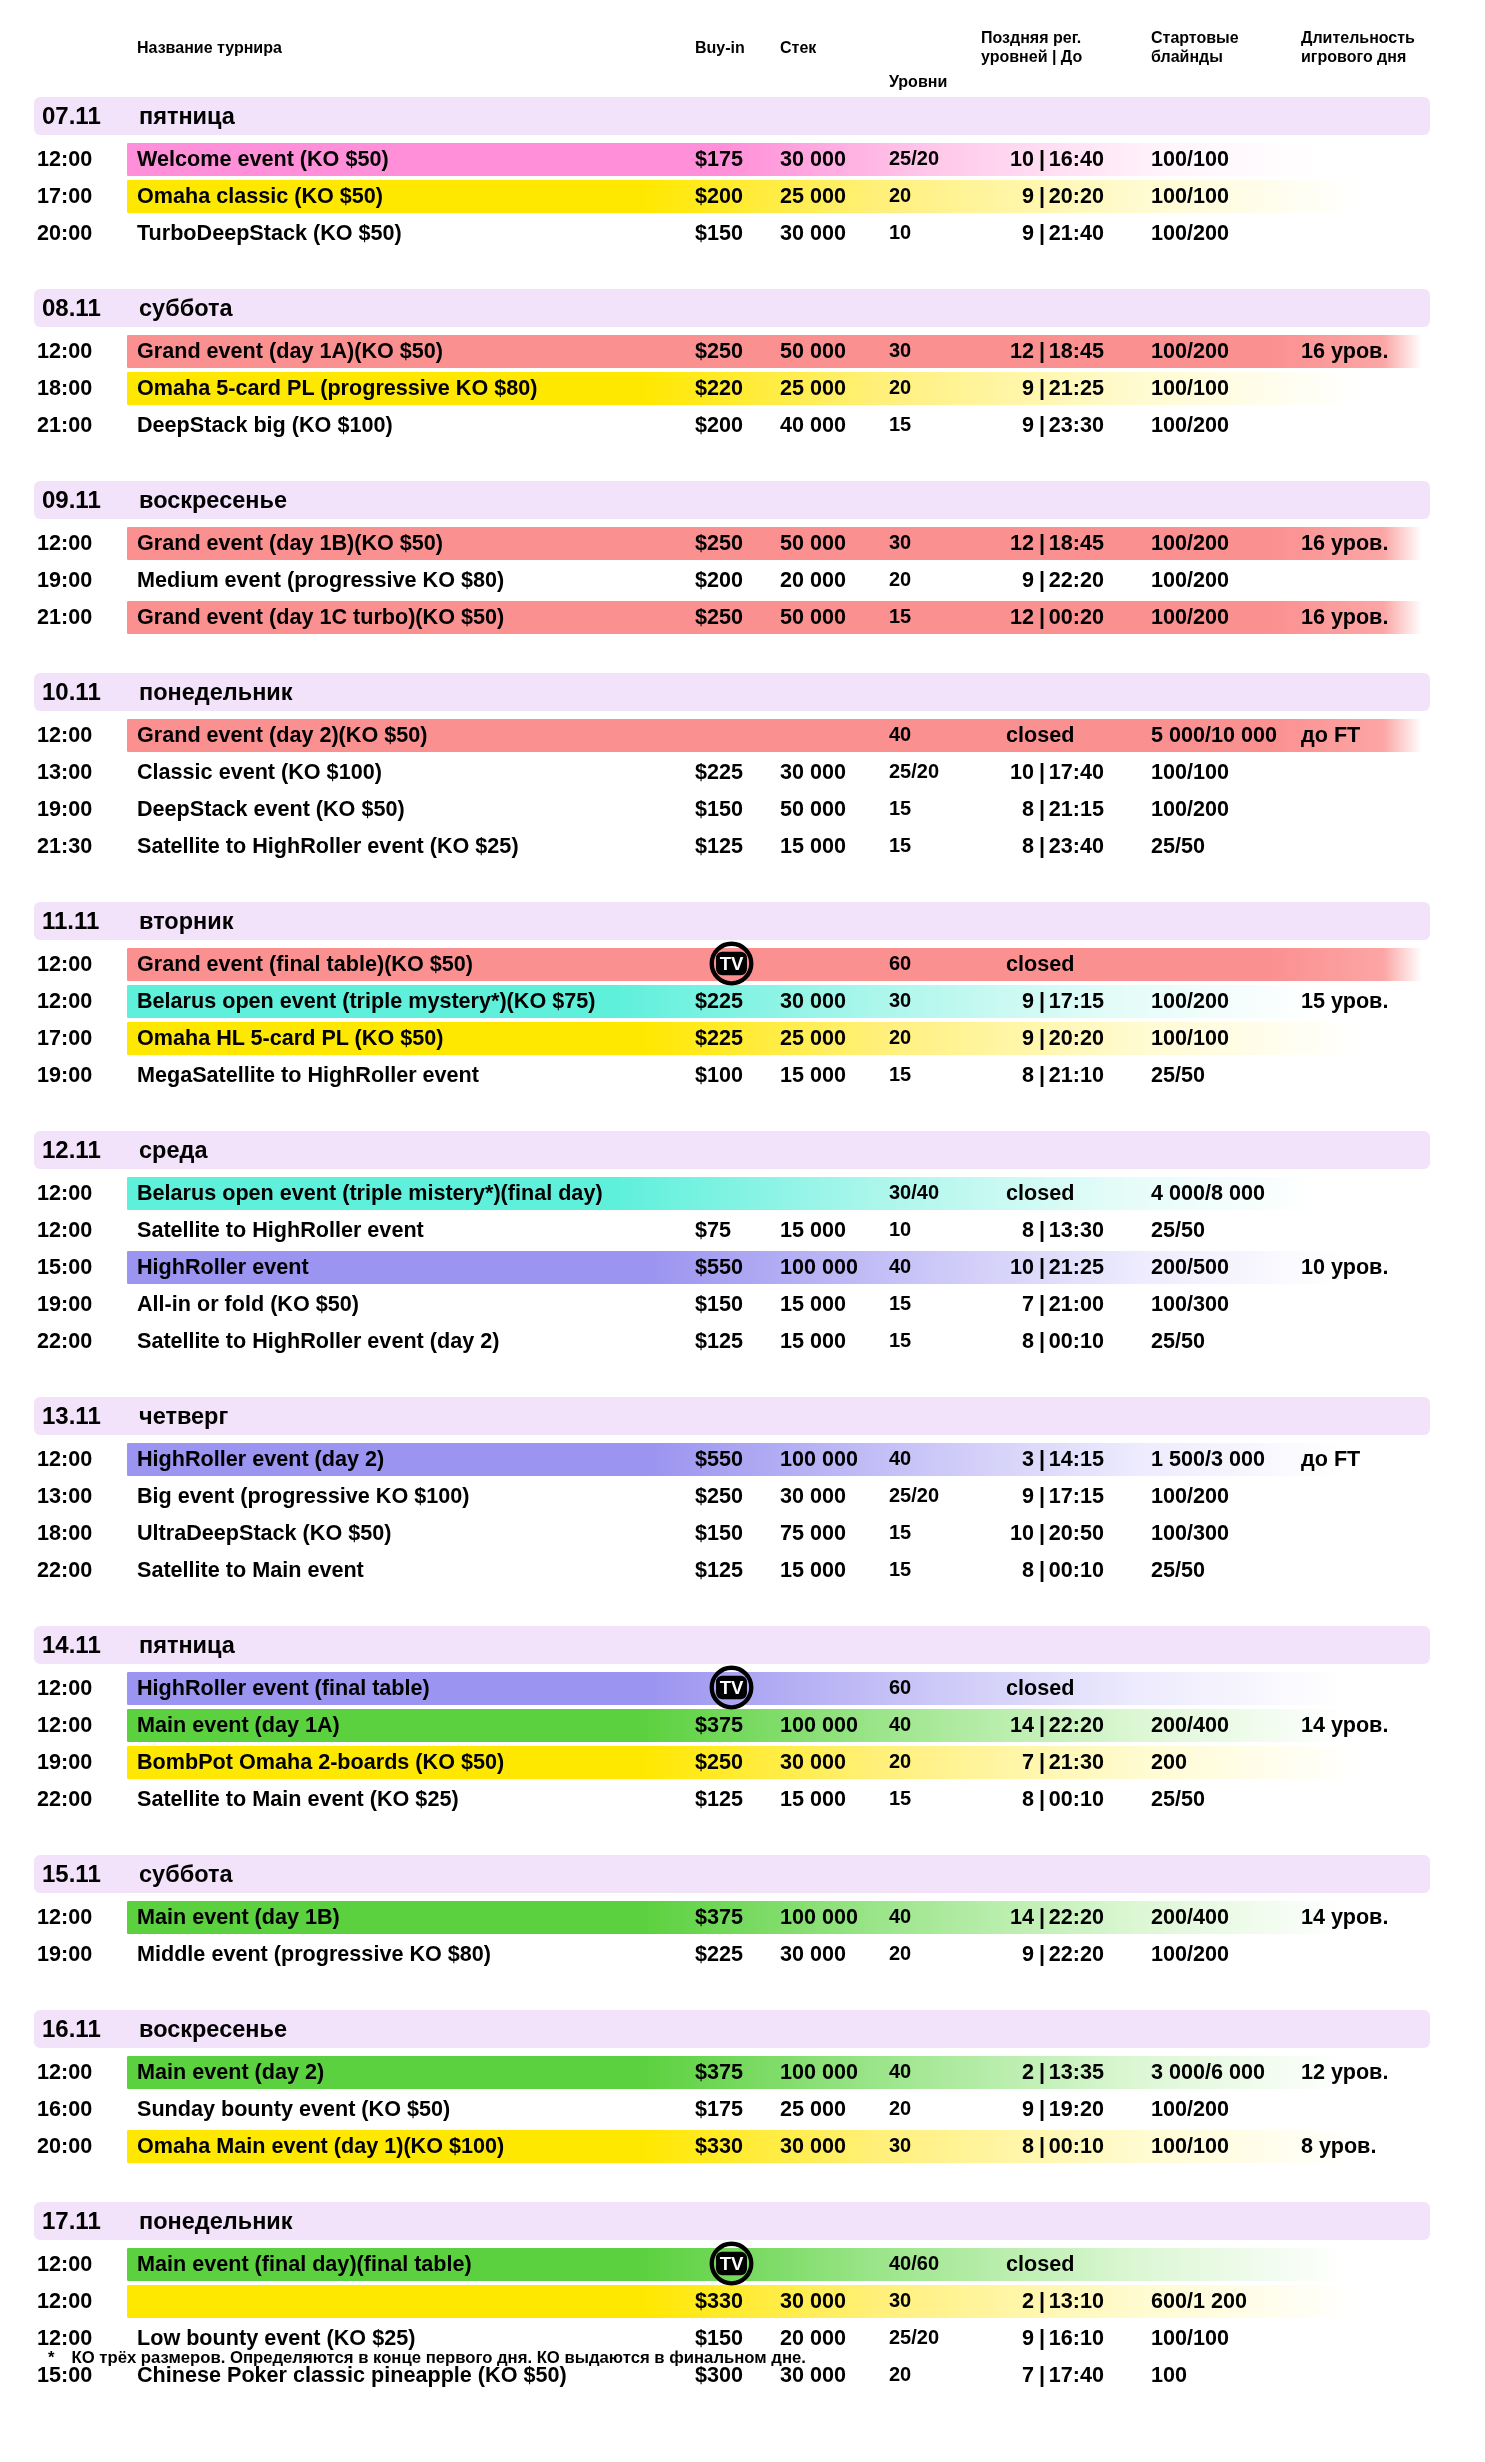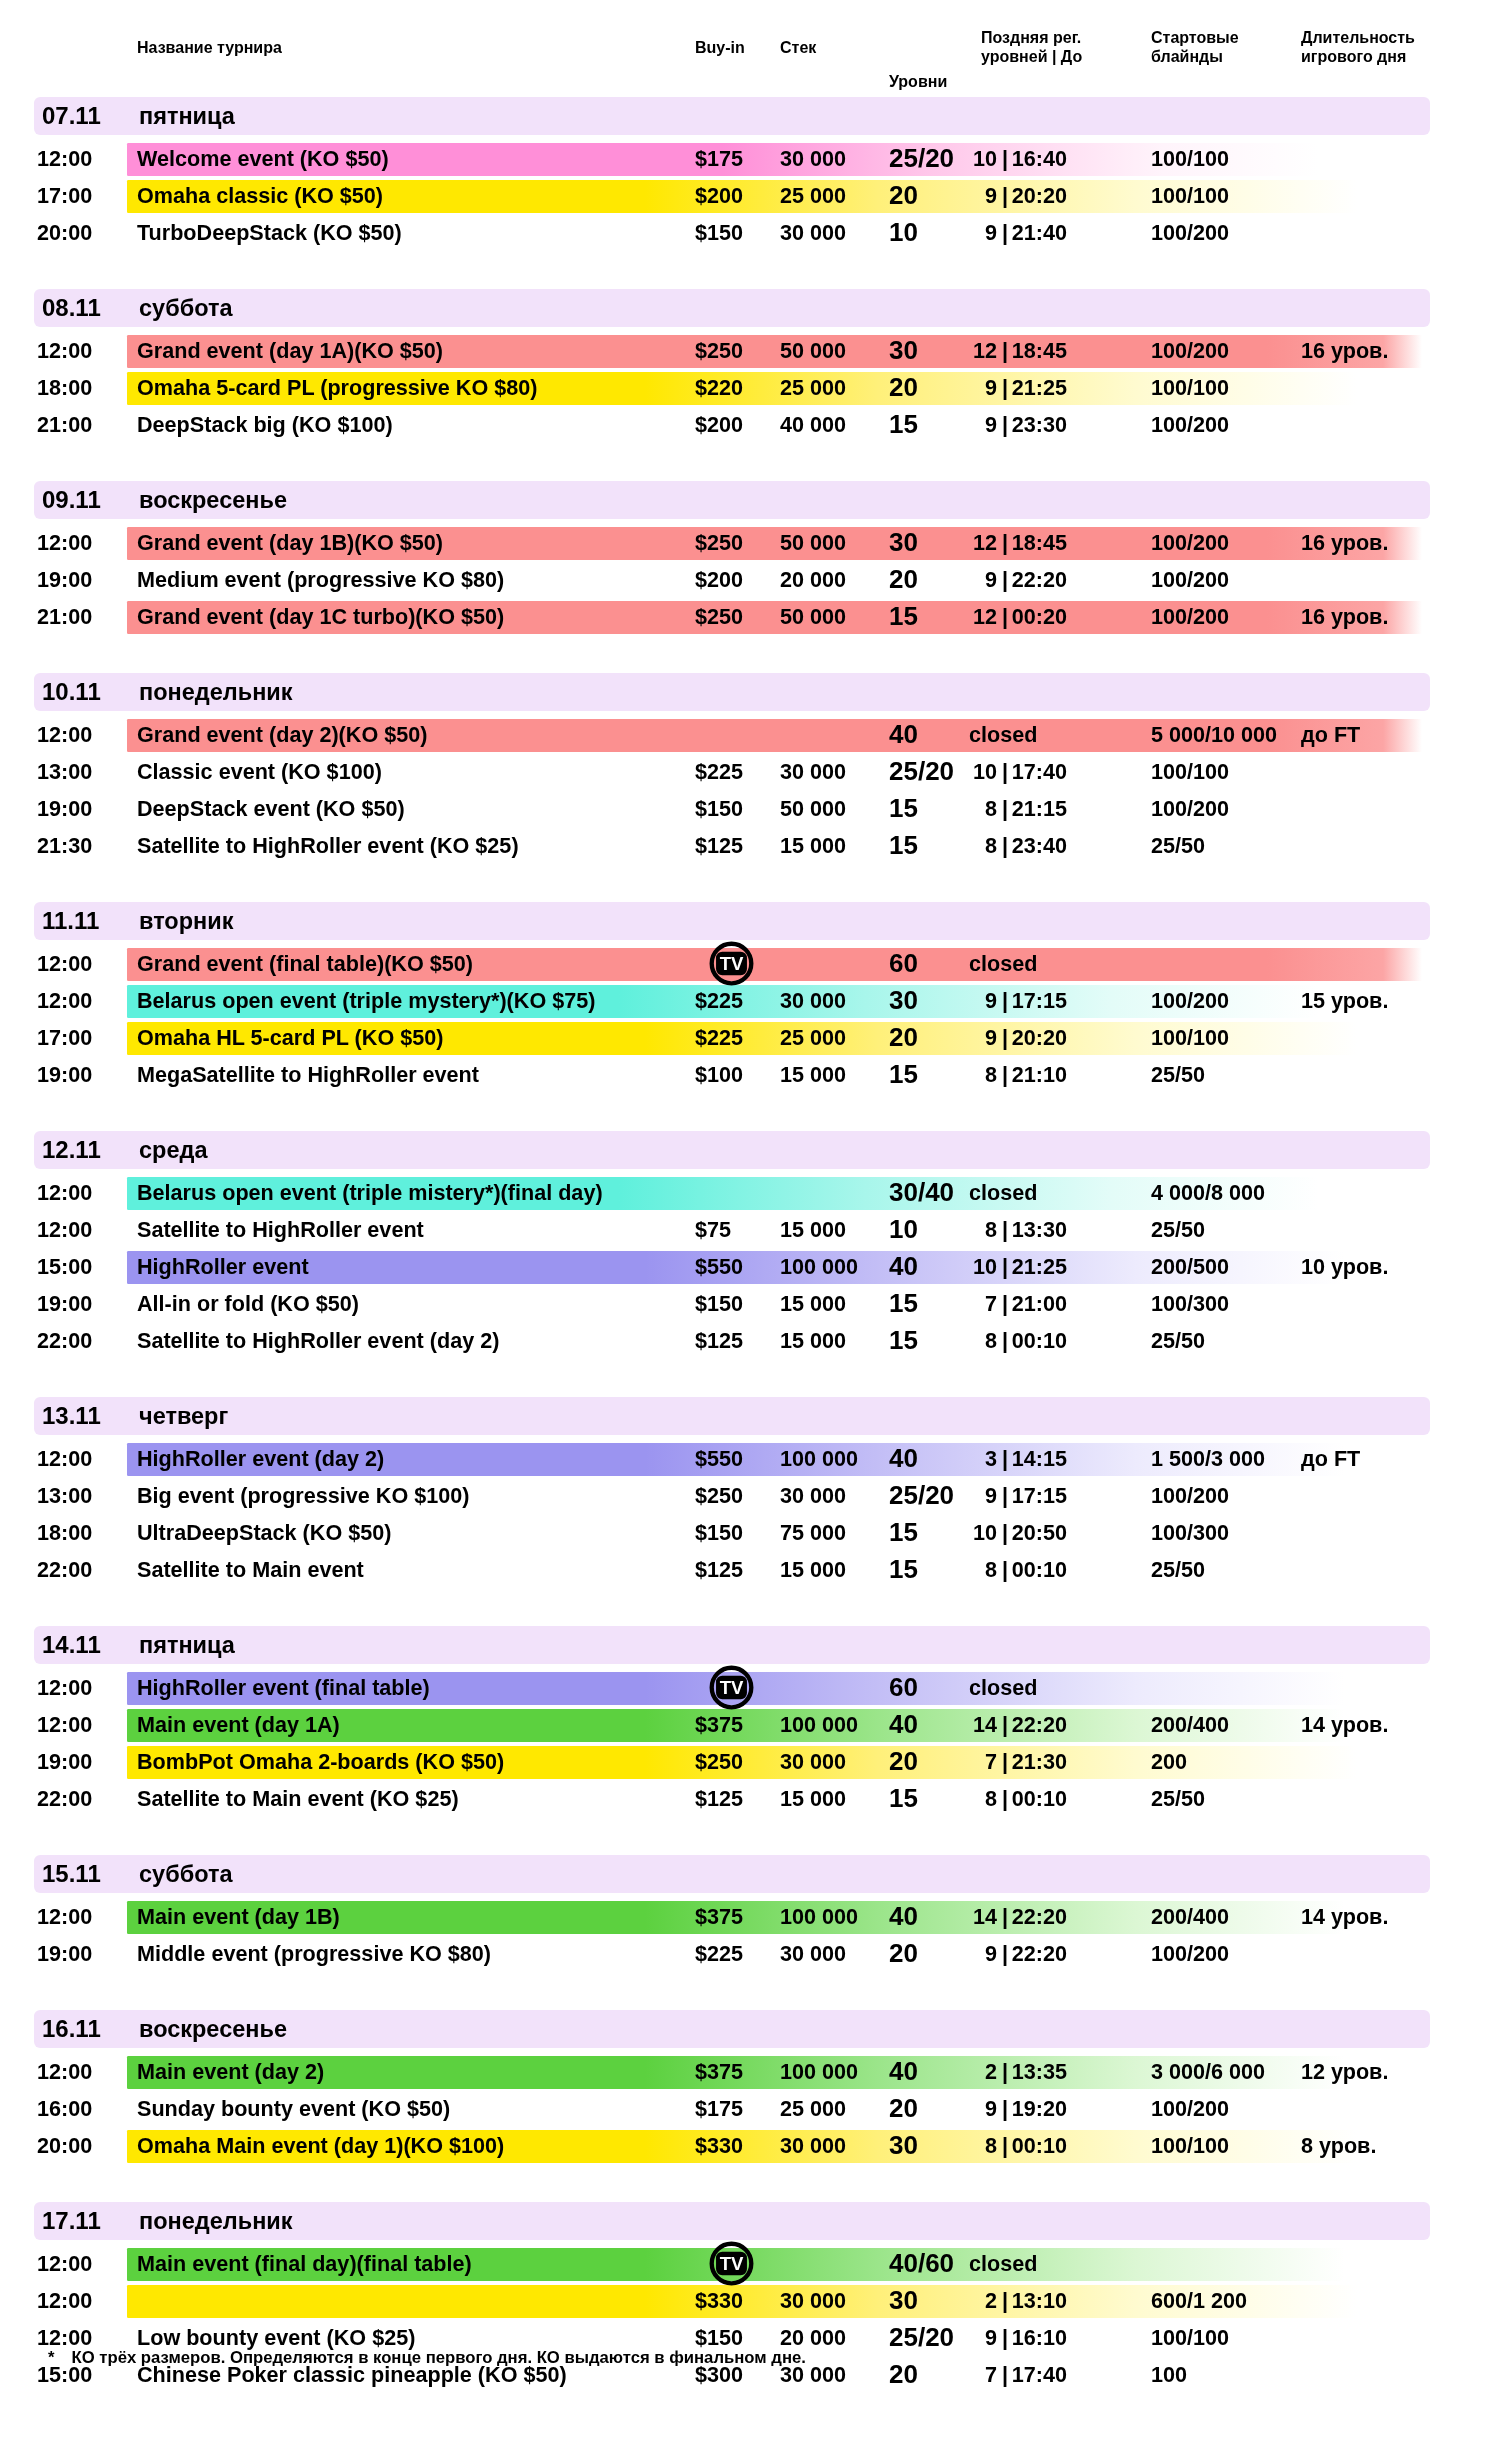--- a/index.html
+++ b/index.html
@@ -12,22 +12,22 @@
   }
   .sheet{position:relative;width:1485px;height:2462px;overflow:hidden;}
 
   
   .row{position:relative;height:37px;}
   .cell{position:absolute;top:0;height:37px;line-height:37px;white-space:nowrap;}
   .c-time   {left:37px;  width:80px; font-size:21.6px; font-weight:700;}
   .c-name   {left:137px;             font-size:21.6px; font-weight:700;}
   .c-buyin  {left:695px; width:74px; font-size:21.6px; font-weight:700;}
   .c-stack  {left:780px; width:108px; font-size:21.6px; font-weight:700;}
-  .c-levels {left:889px; width:93px; font-size:26px; font-weight:700;}
-  .c-reg    {left:969px; width:151px; font-size:21.6px; font-weight:700;}
+  .c-levels {left:889px; width:93px; font-size:20px; font-weight:700;}
+  .c-reg    {left:1006px; width:151px; font-size:21.6px; font-weight:700;}
   .c-blinds {left:1151px; width:148px; font-size:21.6px; font-weight:700;}
   .c-dur    {left:1301px; width:142px; font-size:21.6px; font-weight:700;}
   .c-reg .lvl{display:inline-block;width:28px;text-align:right;}
   .c-reg .sep{display:inline-block;padding:0 3.7px 0 5px;}
 
   
   .band{
     position:absolute;left:127px;top:2.5px;height:33px;width:1295px;
     border-radius:1.2px;z-index:0;
   }

